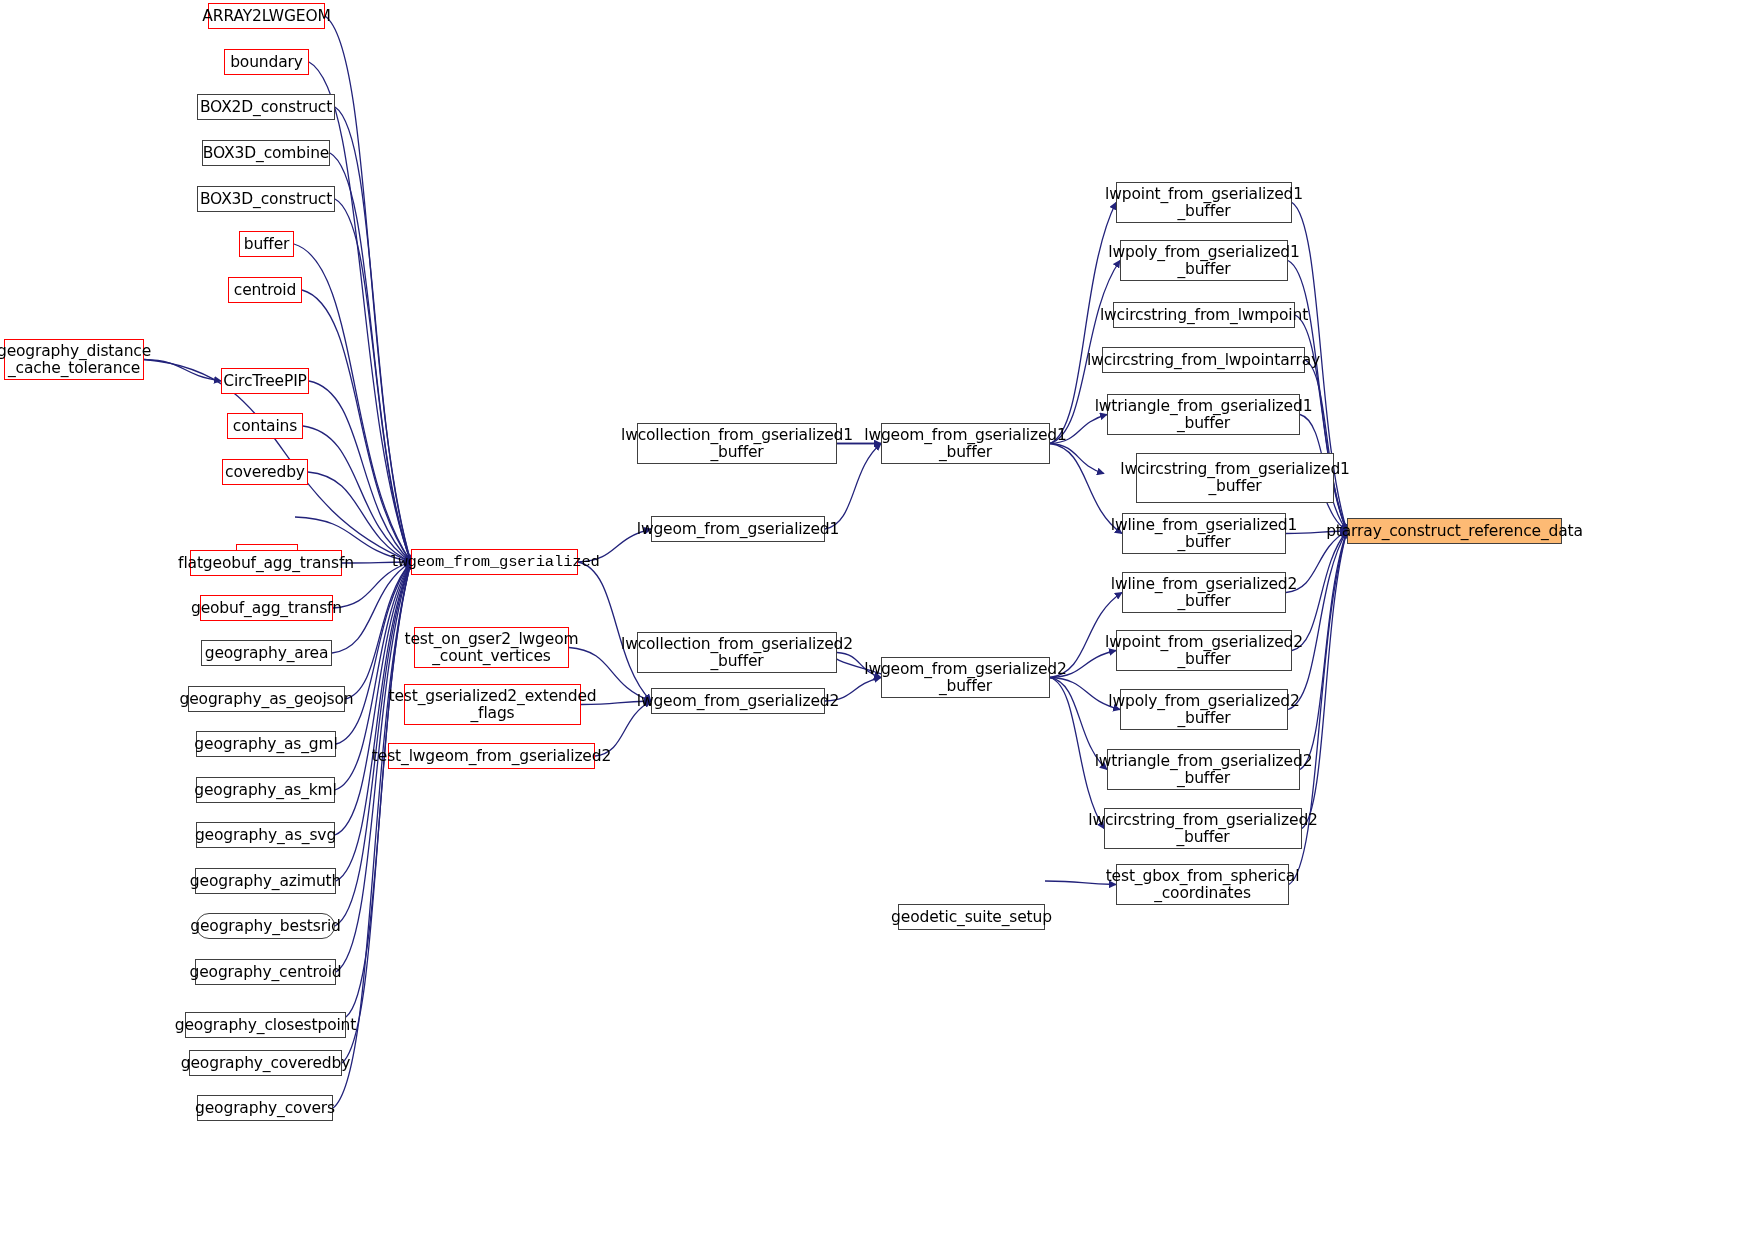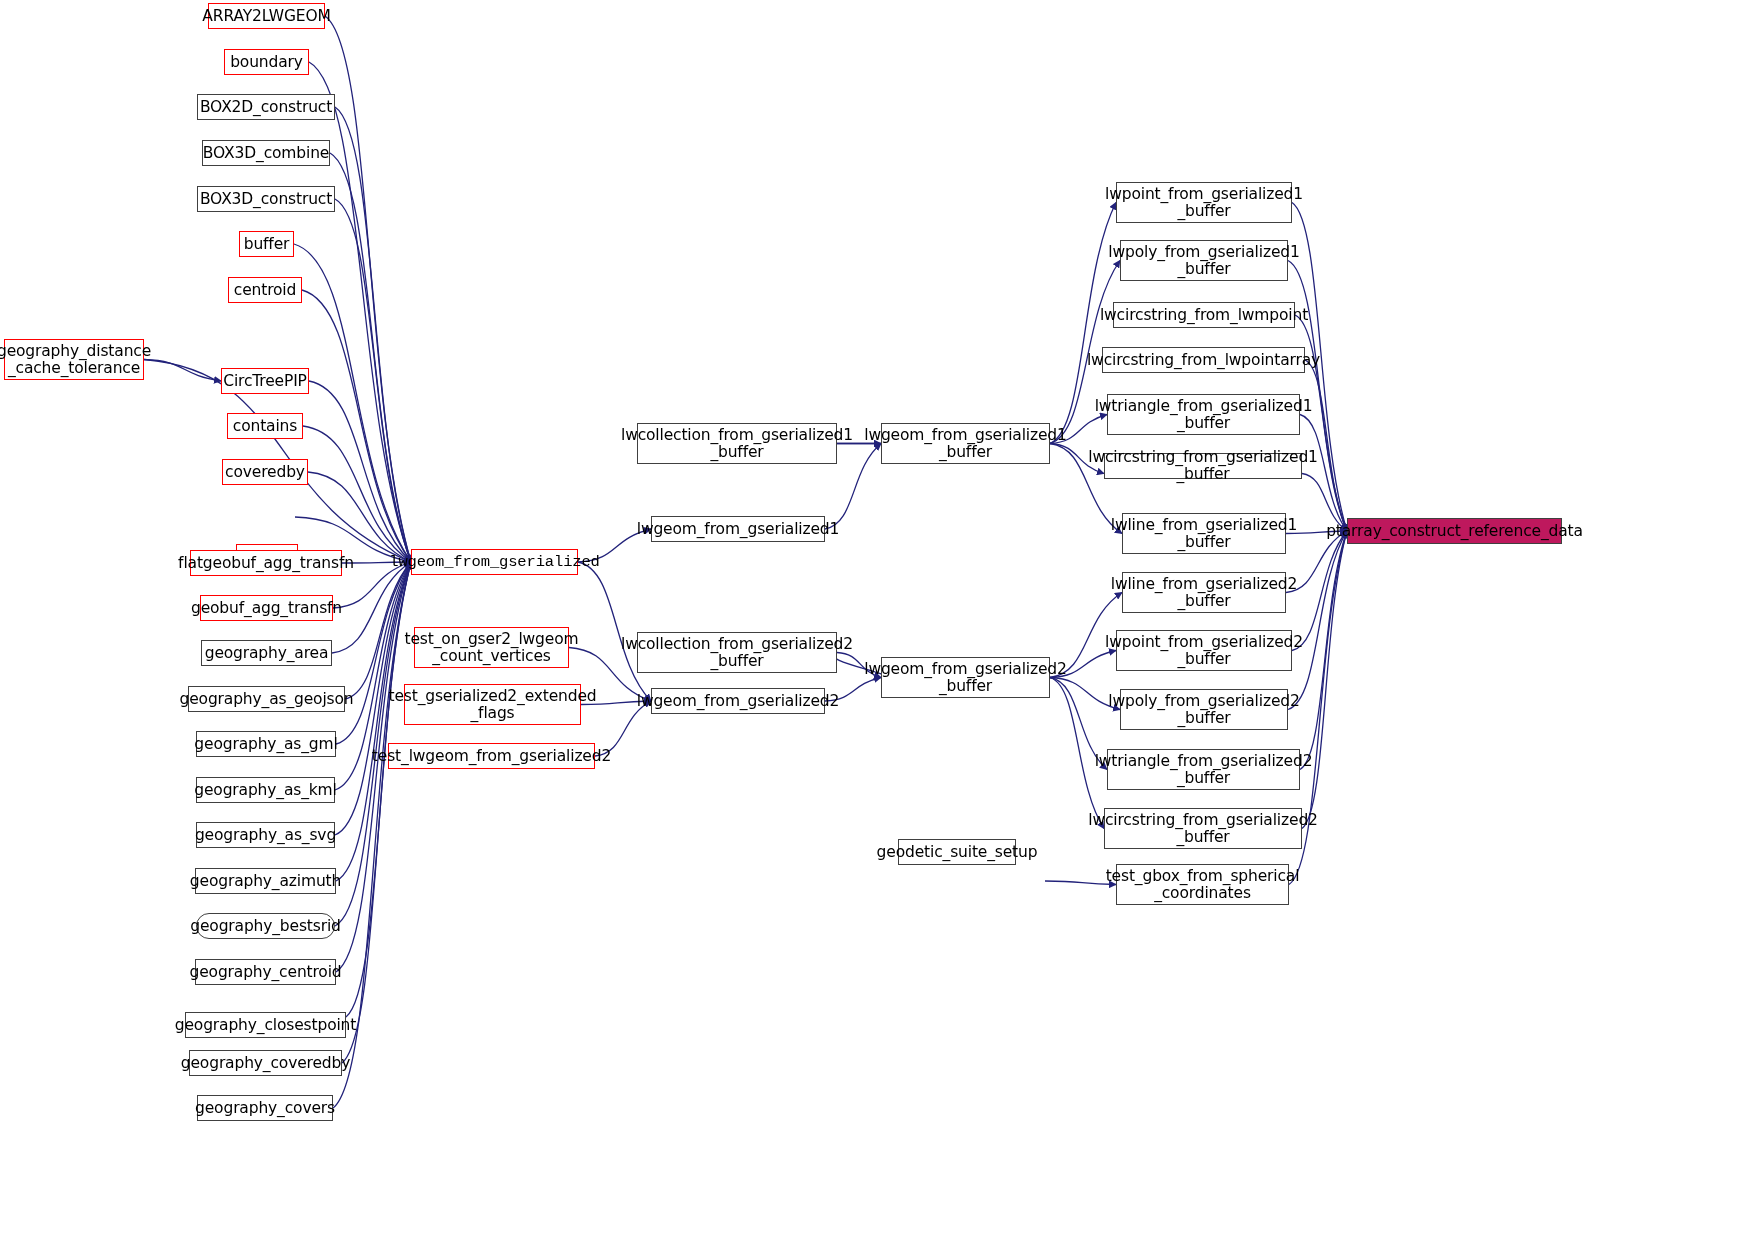--- a/index.html
+++ b/index.html
@@ -36,21 +36,21 @@
     border: 1px solid #404040;
     white-space: pre-line;
     padding: 0 4px;
     letter-spacing: -0.15px;
     z-index: 5;
   }
   .node.red {
     border-color: #ff0000;
   }
   .node.current {
-    background: #be185d;
+    background: #fdba74;
     border-color: #404040;
   }
 </style>
 </head>
 <body>
 
 <div id="canvas">
   <svg id="edges" viewBox="0 0 1748 1253" xmlns="http://www.w3.org/2000/svg">
     <defs>
       <marker id="arrow" viewBox="0 0 10 10" refX="9" refY="5" markerWidth="6" markerHeight="6" orient="auto-start-reverse">
@@ -157,30 +157,30 @@
       <div class="node" style="left: 637px; top: 423px; width: 200px; height: 41px;">lwcollection_from_gserialized1
 _buffer</div>
       <div class="node" style="left: 651px; top: 516px; width: 174px; height: 26px;">lwgeom_from_gserialized1</div>
       <div class="node" style="left: 637px; top: 632px; width: 200px; height: 41px;">lwcollection_from_gserialized2
 _buffer</div>
       <div class="node" style="left: 651px; top: 688px; width: 174px; height: 26px;">lwgeom_from_gserialized2</div>
       <div class="node" style="left: 881px; top: 423px; width: 169px; height: 41px;">lwgeom_from_gserialized1
 _buffer</div>
       <div class="node" style="left: 881px; top: 657px; width: 169px; height: 41px;">lwgeom_from_gserialized2
 _buffer</div>
-      <div class="node" style="left: 898px; top: 839px; width: 118px; height: 26px;">geodetic_suite_setup</div>
+      <div class="node" style="left: 898px; top: 904px; width: 147px; height: 26px;">geodetic_suite_setup</div>
       <div class="node" style="left: 1116px; top: 182px; width: 176px; height: 41px;">lwpoint_from_gserialized1
 _buffer</div>
       <div class="node" style="left: 1120px; top: 240px; width: 168px; height: 41px;">lwpoly_from_gserialized1
 _buffer</div>
       <div class="node" style="left: 1113px; top: 302px; width: 182px; height: 26px;">lwcircstring_from_lwmpoint</div>
       <div class="node" style="left: 1102px; top: 347px; width: 203px; height: 26px;">lwcircstring_from_lwpointarray</div>
       <div class="node" style="left: 1107px; top: 394px; width: 193px; height: 41px;">lwtriangle_from_gserialized1
 _buffer</div>
-      <div class="node" style="left: 1104px; top: 453px; width: 198px; height: 26px;">lwcircstring_from_gserialized1
+      <div class="node" style="left: 1136px; top: 453px; width: 198px; height: 50px;">lwcircstring_from_gserialized1
 _buffer</div>
       <div class="node" style="left: 1122px; top: 513px; width: 164px; height: 41px;">lwline_from_gserialized1
 _buffer</div>
       <div class="node" style="left: 1122px; top: 572px; width: 164px; height: 41px;">lwline_from_gserialized2
 _buffer</div>
       <div class="node" style="left: 1116px; top: 630px; width: 176px; height: 41px;">lwpoint_from_gserialized2
 _buffer</div>
       <div class="node" style="left: 1120px; top: 689px; width: 168px; height: 41px;">lwpoly_from_gserialized2
 _buffer</div>
       <div class="node" style="left: 1107px; top: 749px; width: 193px; height: 41px;">lwtriangle_from_gserialized2

